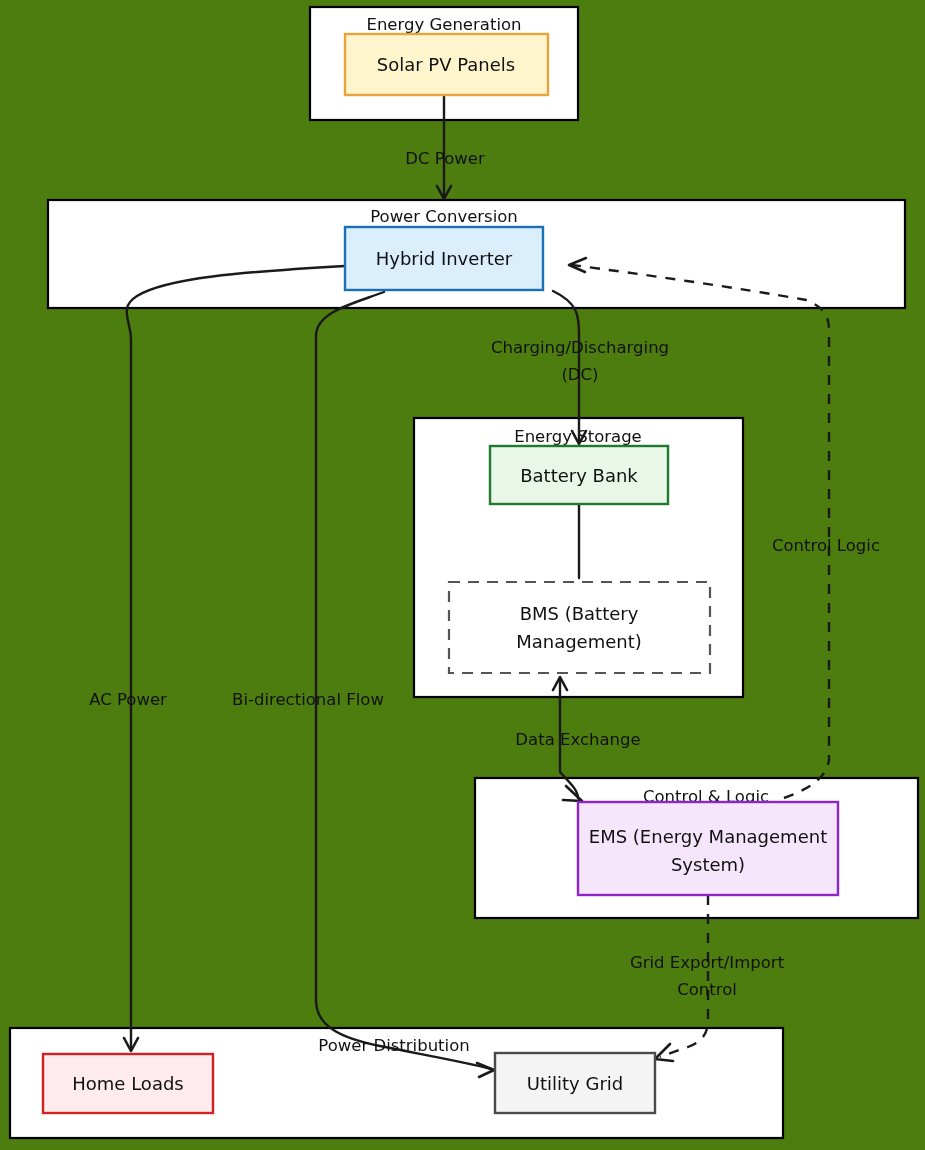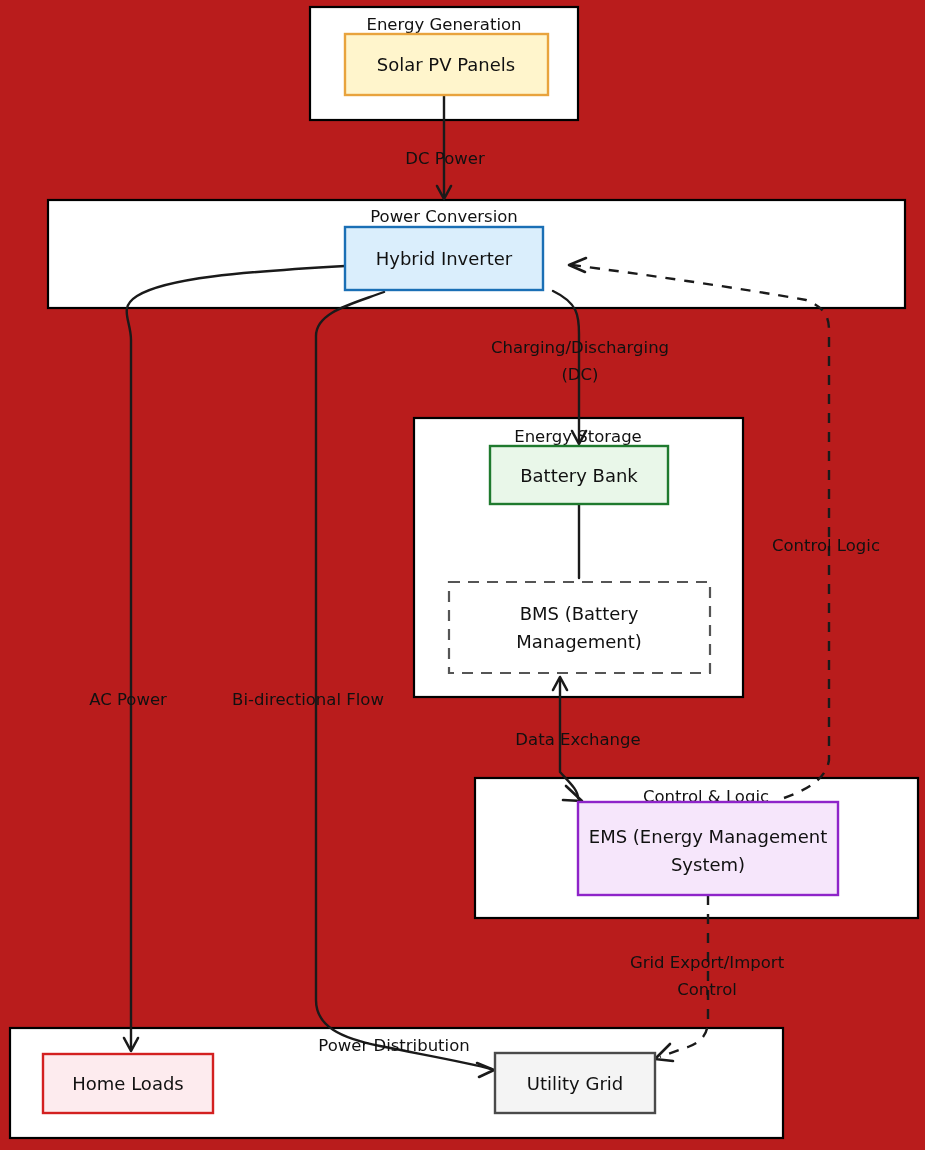--- a/index.html
+++ b/index.html
@@ -1,17 +1,17 @@
 <!DOCTYPE html>
 <html><head>
 <meta charset="utf-8">
 <style>
   html,body{margin:0;padding:0;background:#ffffff;}
   body{font-family:"DejaVu Sans","Liberation Sans",sans-serif;}
-  #stage{position:relative;width:925px;height:1150px;background:#b91c1c;overflow:hidden;}
+  #stage{position:relative;width:925px;height:1150px;background:#4d7c0f;overflow:hidden;}
   svg#diagram{position:absolute;left:0;top:0;width:925px;height:1150px;}
   .cluster-box{fill:#ffffff;stroke:#000000;stroke-width:2.2;}
   .node-rect{stroke-width:2.4;}
   .node-dashed{fill:#ffffff;stroke:#555555;stroke-width:2.2;stroke-dasharray:11 8;}
   .edge-solid{fill:none;stroke:#1a1a1a;stroke-width:2.4;stroke-linecap:round;stroke-linejoin:round;}
   .edge-dashed{fill:none;stroke:#1a1a1a;stroke-width:2.4;stroke-dasharray:10 9;stroke-linecap:butt;}
   .arrowhead{fill:none;stroke:#1a1a1a;stroke-width:2.6;stroke-linecap:round;stroke-linejoin:round;}
   text{font-family:"DejaVu Sans","Liberation Sans",sans-serif;fill:#111111;}
   .cluster-label{font-size:16.5px;text-anchor:middle;}
   .node-label{font-size:18px;text-anchor:middle;}

